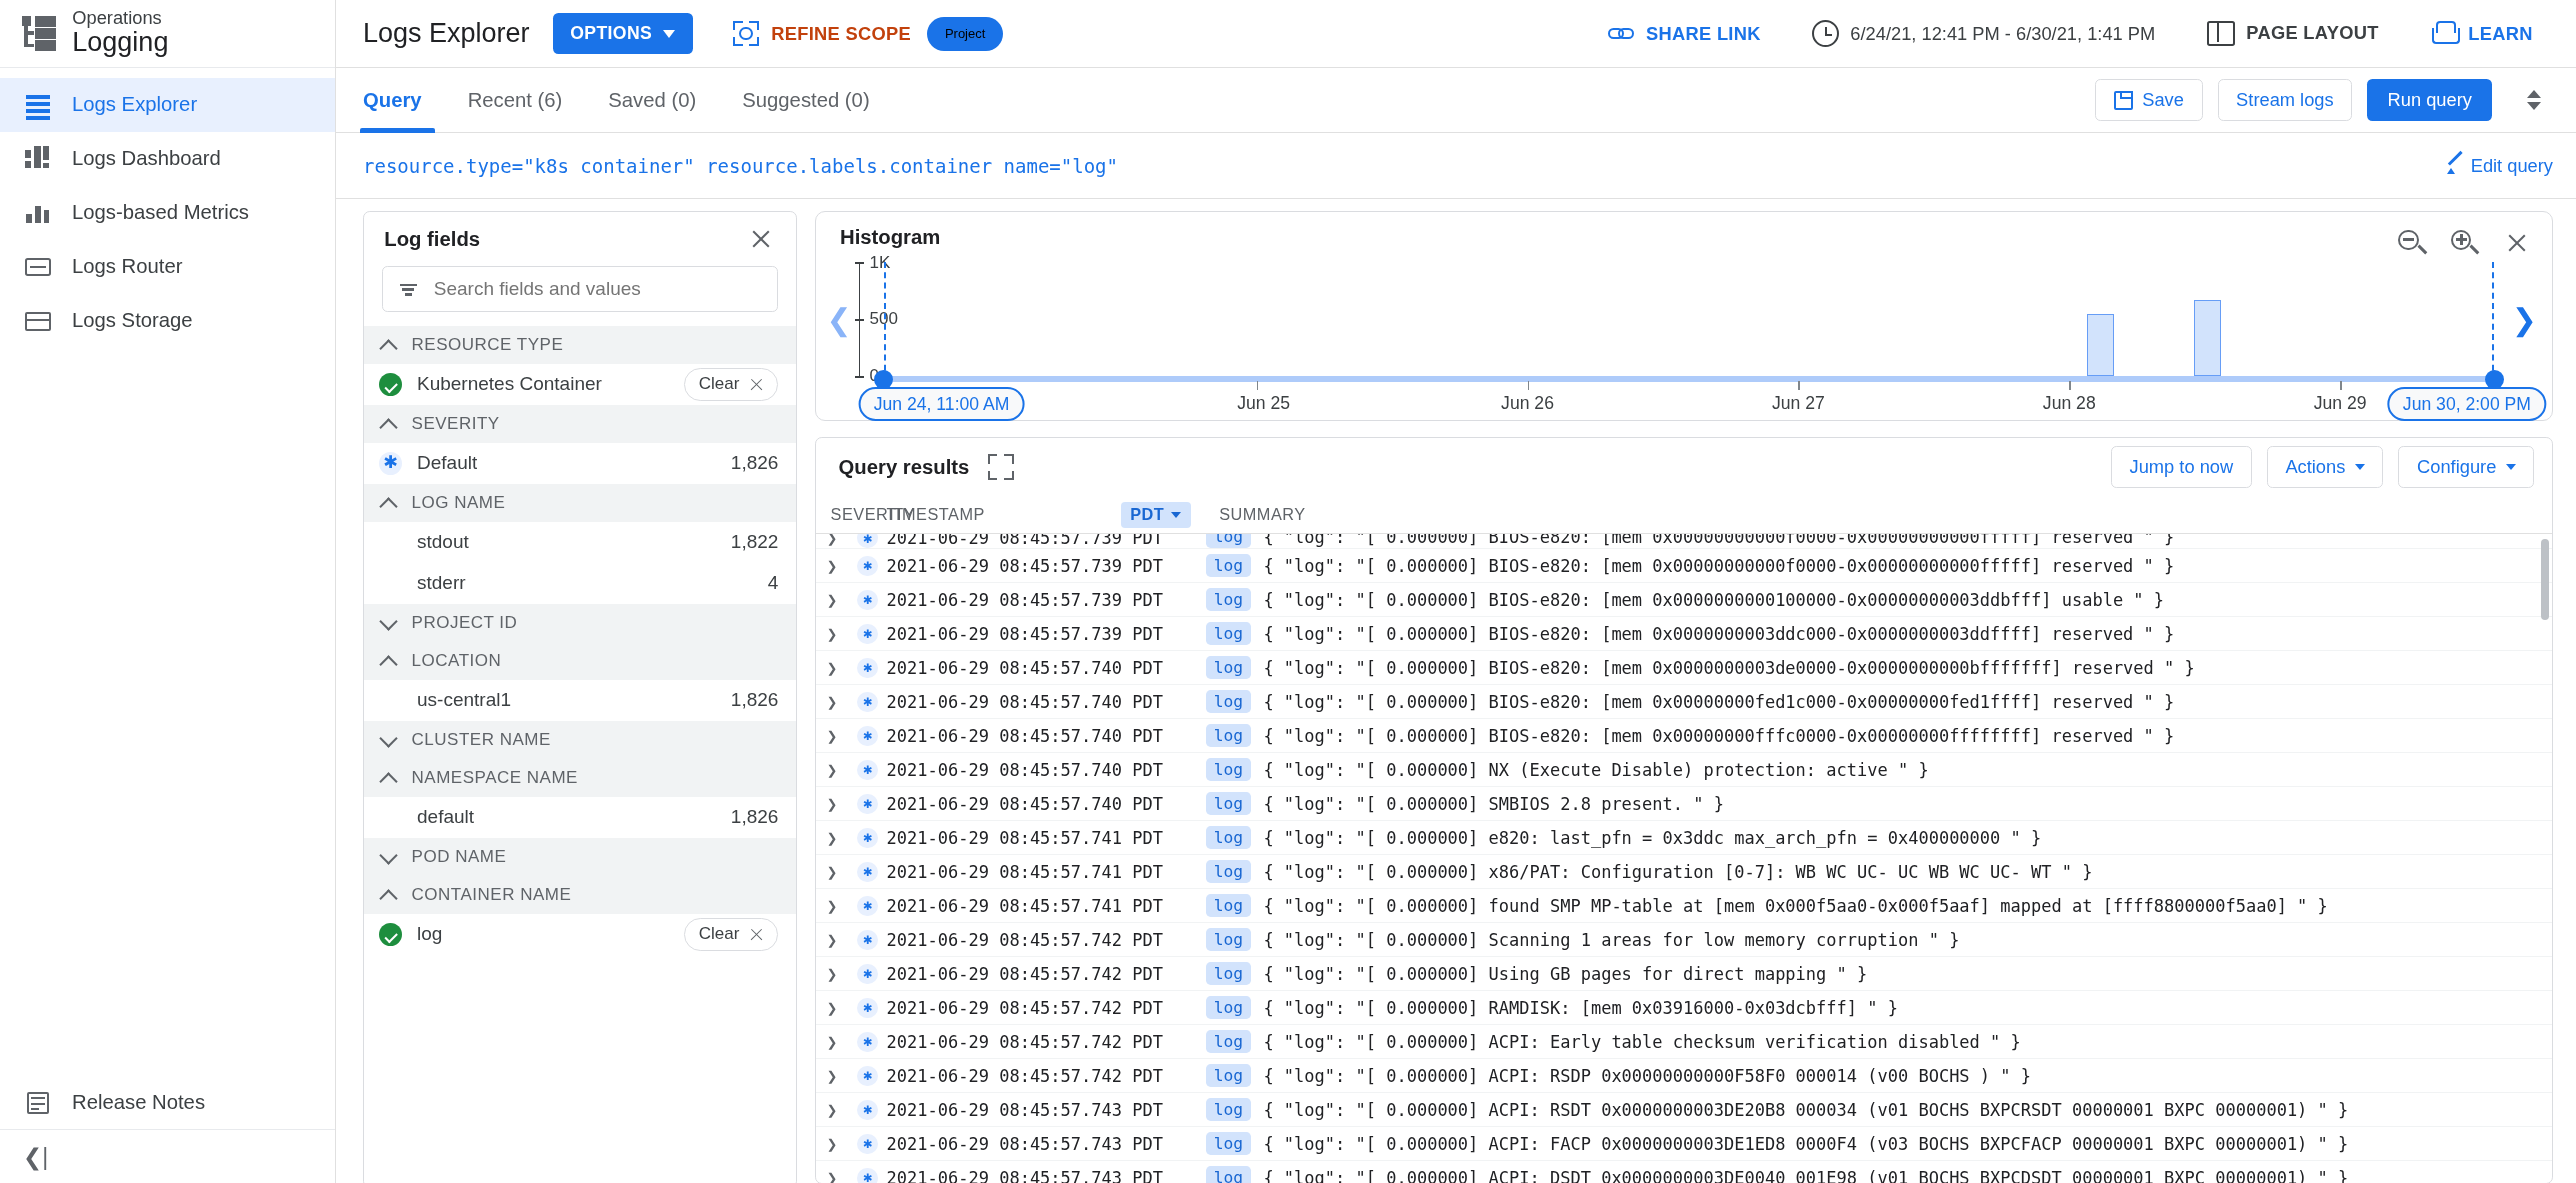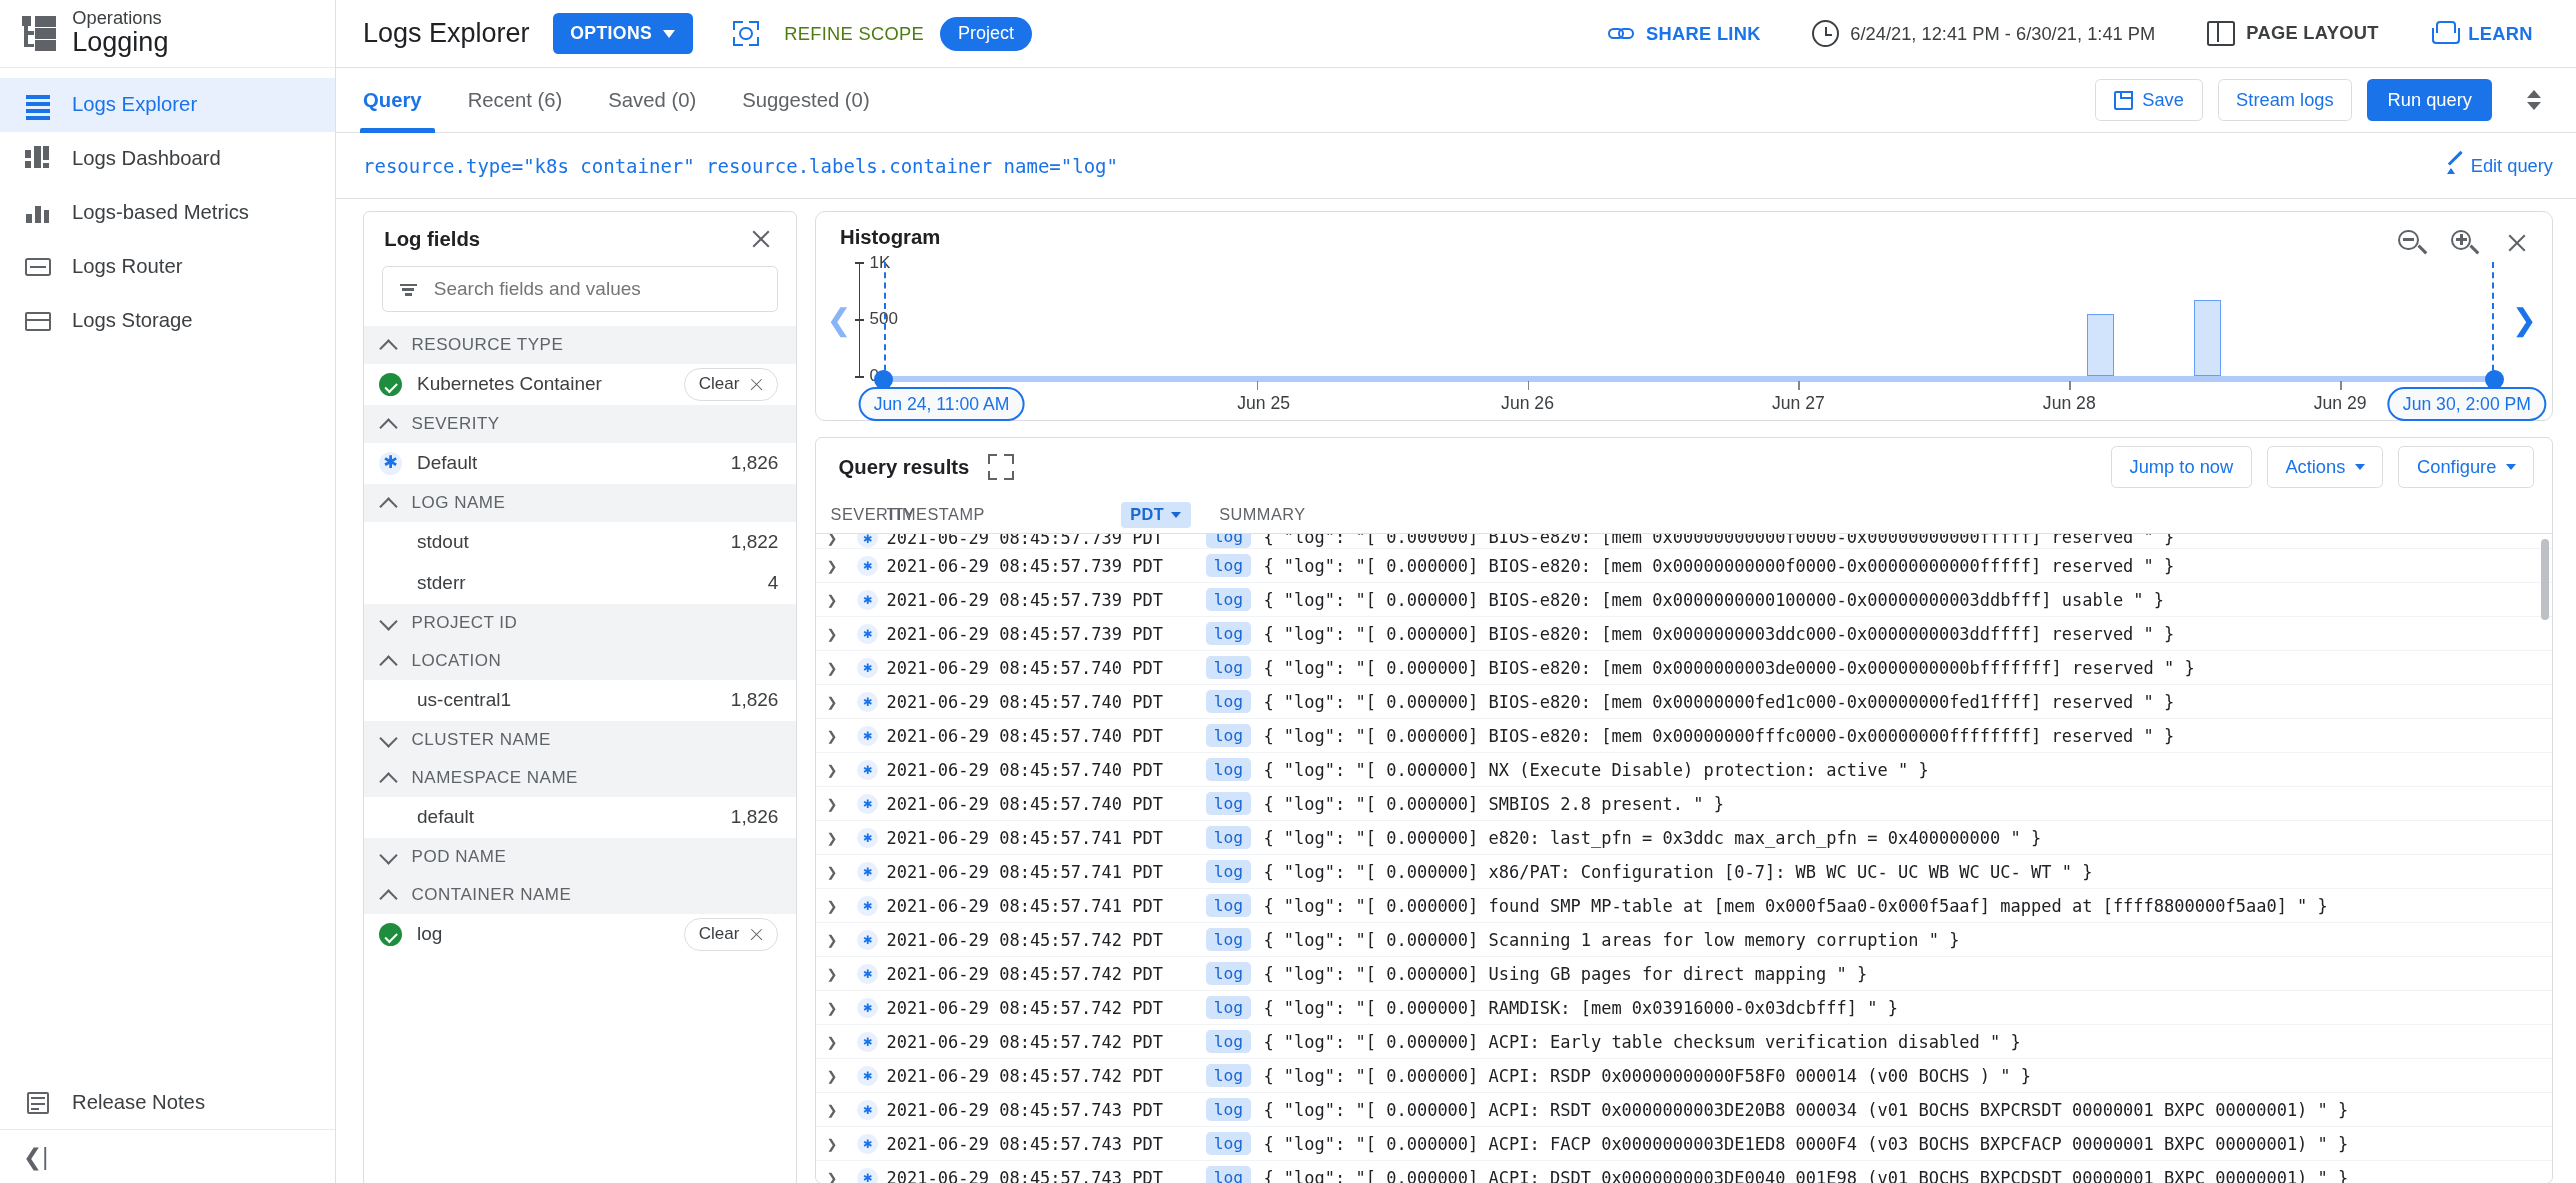--- a/index.html
+++ b/index.html
@@ -72,31 +72,31 @@
   
   .main { flex:1; display:flex; flex-direction:column; min-width:0; }
 
   .topbar { height:68px; display:flex; align-items:center; gap:0; padding:0 23px 0 27px;
             border-bottom:0.7px solid #e0e0e0; background:#fff; }
   .page-title { font-size:27px; color:#202124; margin-right:23px; white-space:nowrap; }
   .btn-options { background:#1a73e8; color:#fff; border:none; border-radius:5.4px;
                  height:41px; padding:0 17.6px; font-size:17.6px; font-weight:bold;
                  letter-spacing:0.4px; display:flex; align-items:center; gap:11px; cursor:pointer; }
   .caret-d { width:0;height:0;border-left:6.8px solid transparent;border-right:6.8px solid transparent;border-top:8.1px solid #fff; }
-  .refine { display:flex; align-items:center; gap:24px; margin-left:39px; color:#4d7c0f;
-            font-size:18.3px; font-weight:normal; letter-spacing:0.3px; cursor:pointer; white-space:nowrap;}
+  .refine { display:flex; align-items:center; gap:11px; margin-left:39px; color:#c2410c;
+            font-size:18.3px; font-weight:bold; letter-spacing:0.3px; cursor:pointer; white-space:nowrap;}
   .scope-ico { width:28.5px;height:28.5px;position:relative;flex:0 0 28.5px; }
   .scope-ico .c { position:absolute;left:7.5px;top:7.5px;width:13.6px;height:13.6px;border:2.7px solid #1a73e8;border-radius:50%;}
   .scope-ico .k { position:absolute;width:9.5px;height:9.5px;border:2.7px solid #1a73e8; }
   .scope-ico .k1{left:1.4px;top:1.4px;border-right:none;border-bottom:none;}
   .scope-ico .k2{right:1.4px;top:1.4px;border-left:none;border-bottom:none;}
   .scope-ico .k3{left:1.4px;bottom:1.4px;border-right:none;border-top:none;}
   .scope-ico .k4{right:1.4px;bottom:1.4px;border-left:none;border-top:none;}
-  .chip-project { background:#1a73e8;color:#ffffff;border-radius:20.3px;height:34px;
-                  padding:0 17.6px;display:flex;align-items:center;font-size:18px;margin-left:16.3px; }
+  .chip-project { background:#1a73e8;color:#000000;border-radius:20.3px;height:34px;
+                  padding:0 17.6px;display:flex;align-items:center;font-size:13px;margin-left:16.3px; }
   .top-right { margin-left:auto; display:flex; align-items:center; gap:11px; }
   .tr-item { display:flex; align-items:center; gap:11px; color:#3c4043; font-size:18.3px;
              padding:0 20.3px; cursor:pointer; white-space:nowrap; }
   .tr-item.blue { color:#1a73e8; font-weight:bold; letter-spacing:0.3px; }
   .tr-item.b2 { color:#3c4043; font-weight:bold; letter-spacing:0.3px; }
   .ico-link { width:27px;height:27px;position:relative;flex:0 0 27px; }
   .ico-link i{position:absolute;border:2.7px solid #1a73e8;border-radius:8.1px;width:16.3px;height:11px;}
   .ico-link i:nth-child(1){left:0;top:8.1px;}
   .ico-link i:nth-child(2){left:9.5px;top:8.1px;}
   .ico-clock { width:27px;height:27px;border:2.7px solid #3c4043;border-radius:50%;position:relative;flex:0 0 27px;}

